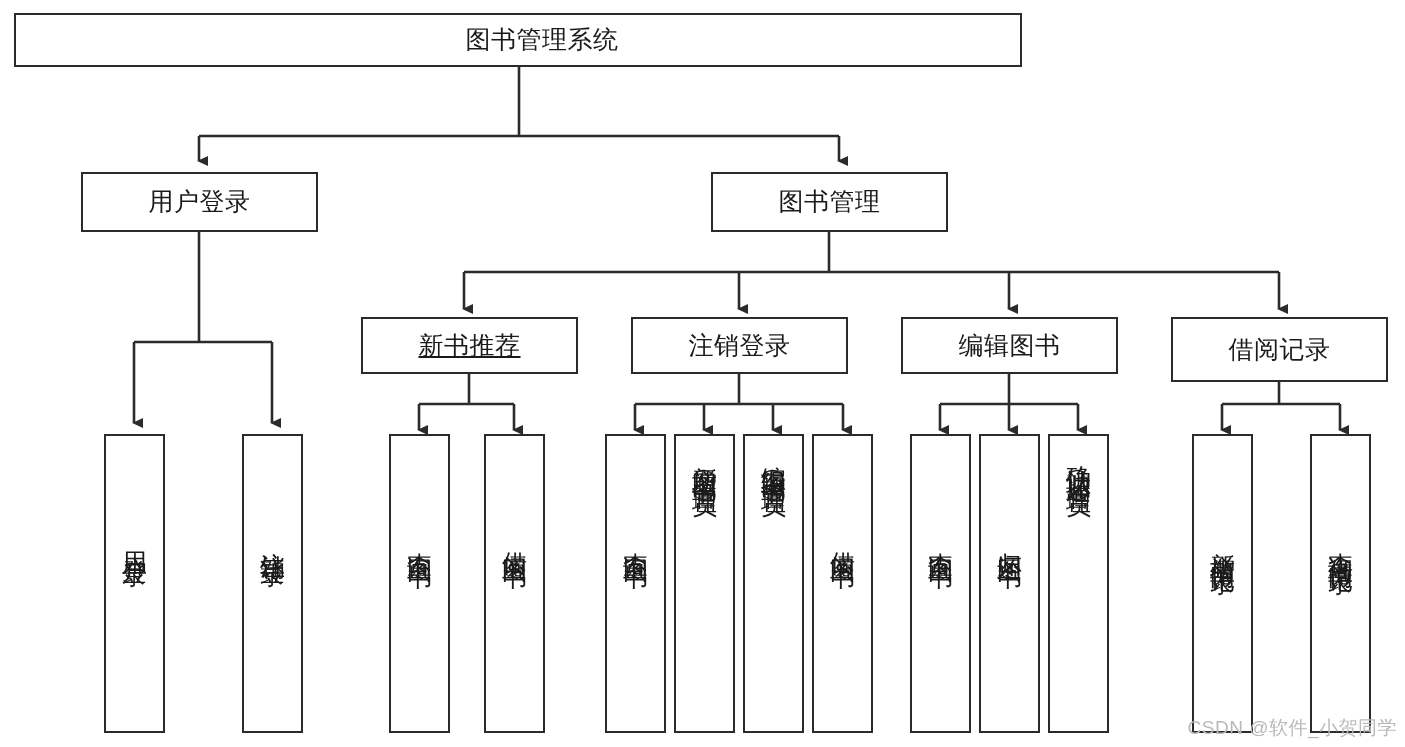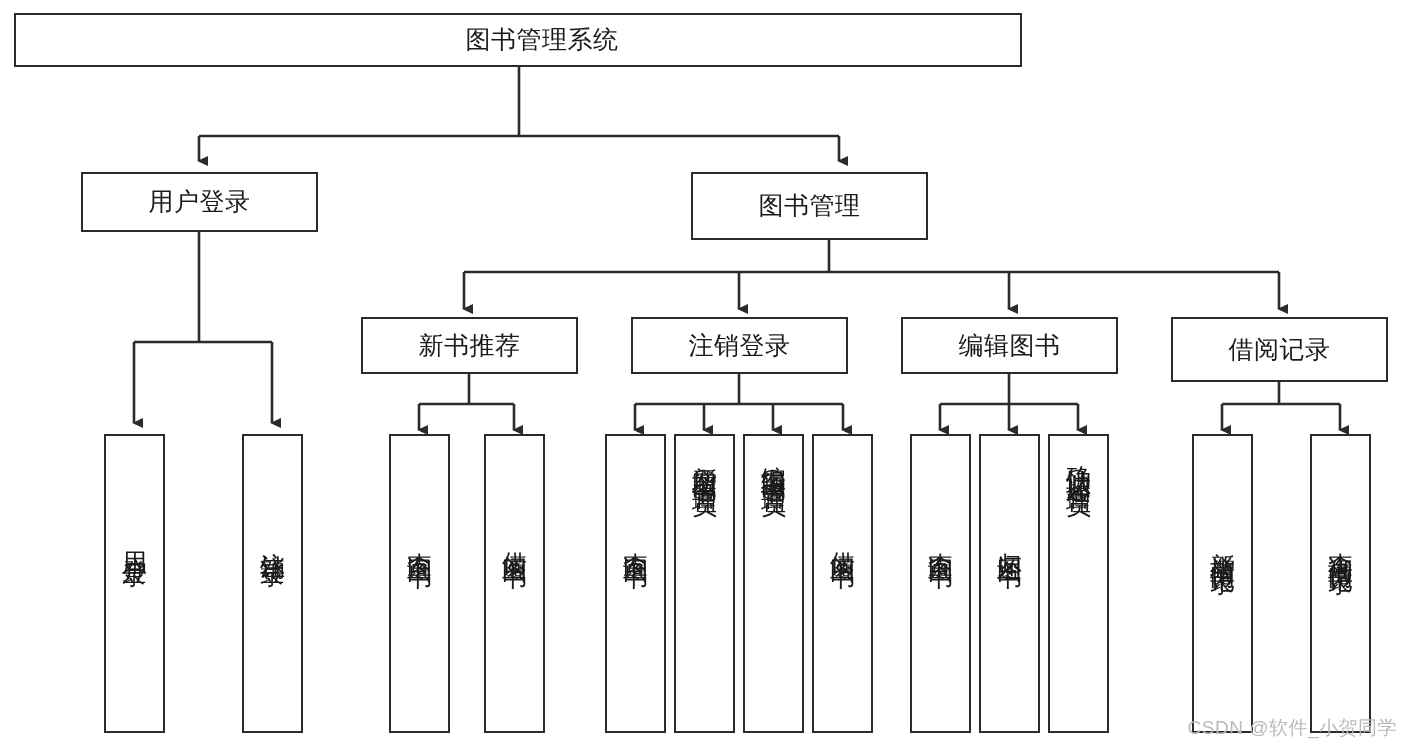--- a/index.html
+++ b/index.html
@@ -125,25 +125,25 @@
     </g>
   </svg>
 
   <div class="node horiz root" style="left:14px; top:13px; width:1008px; height:54px;padding-left:48px;">
     <span>图书管理系统</span>
   </div>
 
   <div class="node horiz" style="left:81px; top:172px; width:237px; height:60px;">
     <span>用户登录</span>
   </div>
-  <div class="node horiz" style="left:691px; top:172px; width:237px; height:68px;">
+  <div class="node horiz" style="left:711px; top:172px; width:237px; height:60px;">
     <span>图书管理</span>
   </div>
 
-  <div class="node horiz" style="left:361px; top:317px; width:217px; height:57px;">
+  <div class="node horiz" style="left:361px; top:317px; width:217px; height:57px;text-decoration:underline;">
     <span>新书推荐</span>
   </div>
   <div class="node horiz" style="left:631px; top:317px; width:217px; height:57px;">
     <span>注销登录</span>
   </div>
   <div class="node horiz" style="left:901px; top:317px; width:217px; height:57px;">
     <span>编辑图书</span>
   </div>
   <div class="node horiz" style="left:1171px; top:317px; width:217px; height:65px;">
     <span>借阅记录</span>

